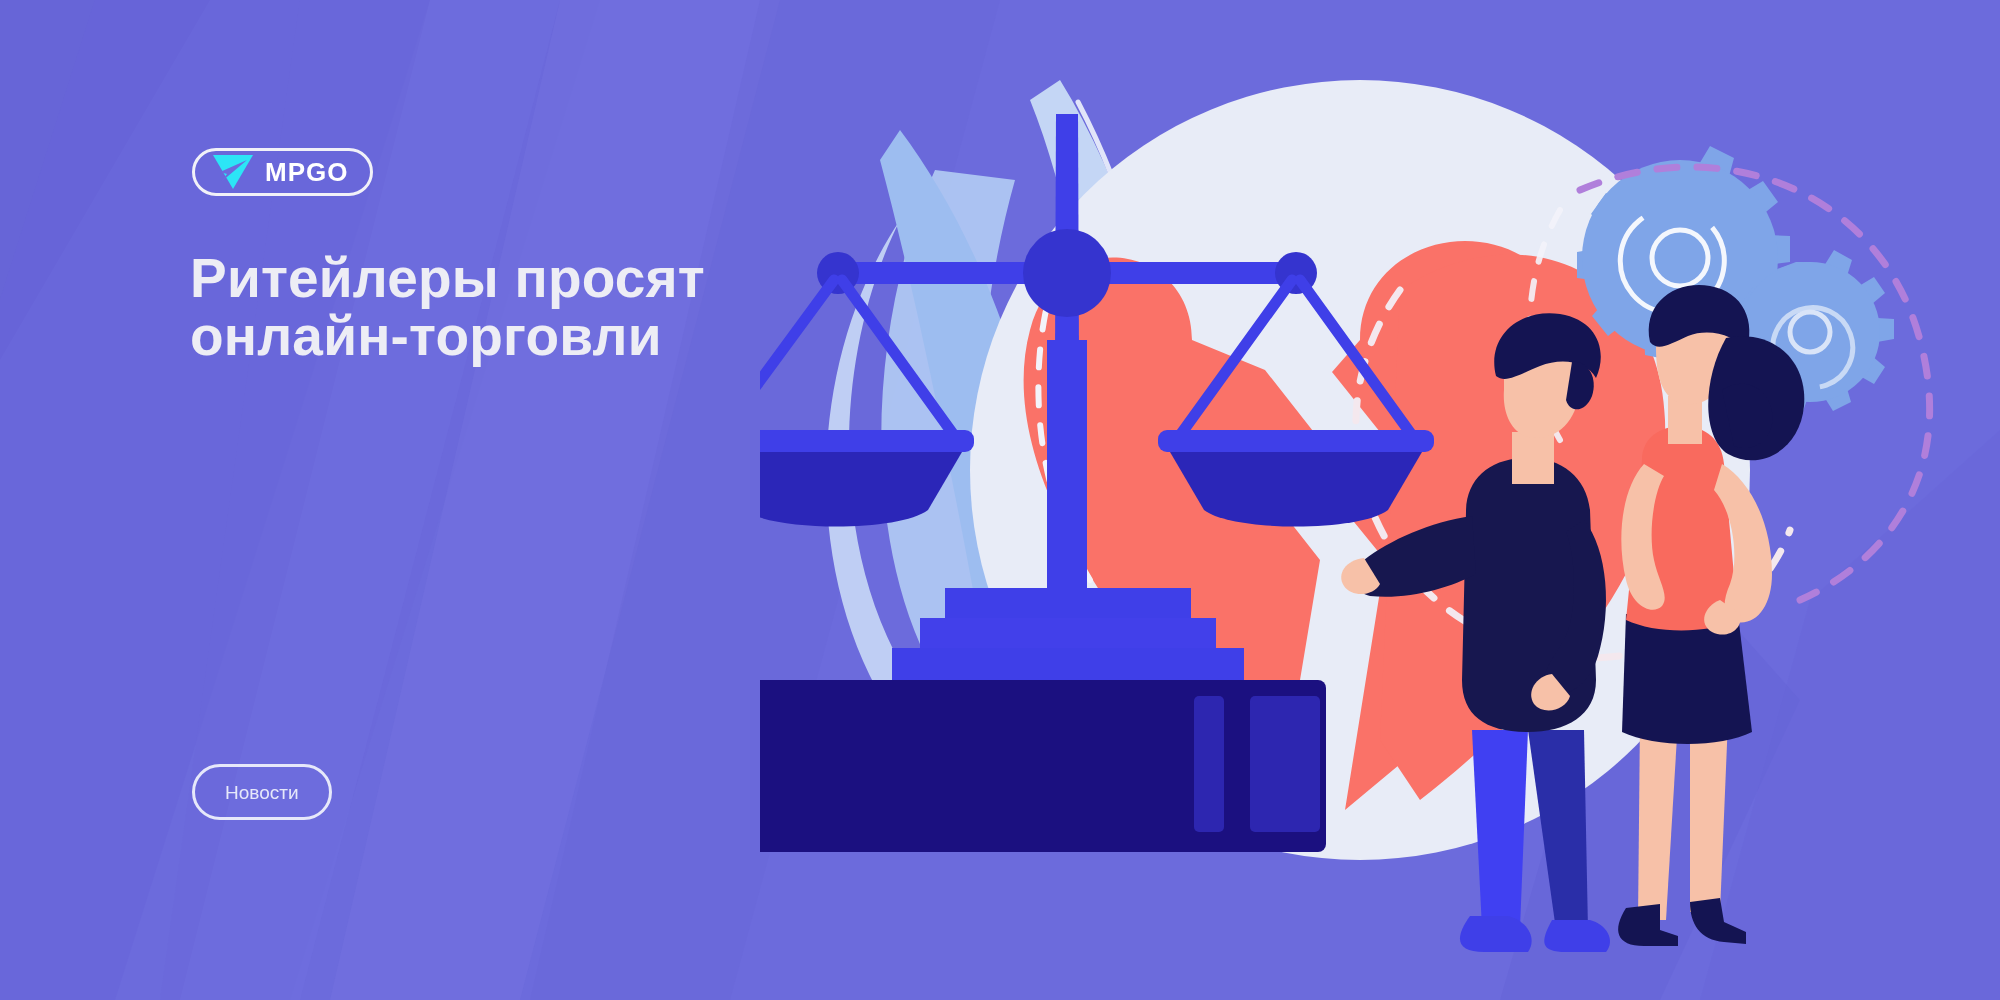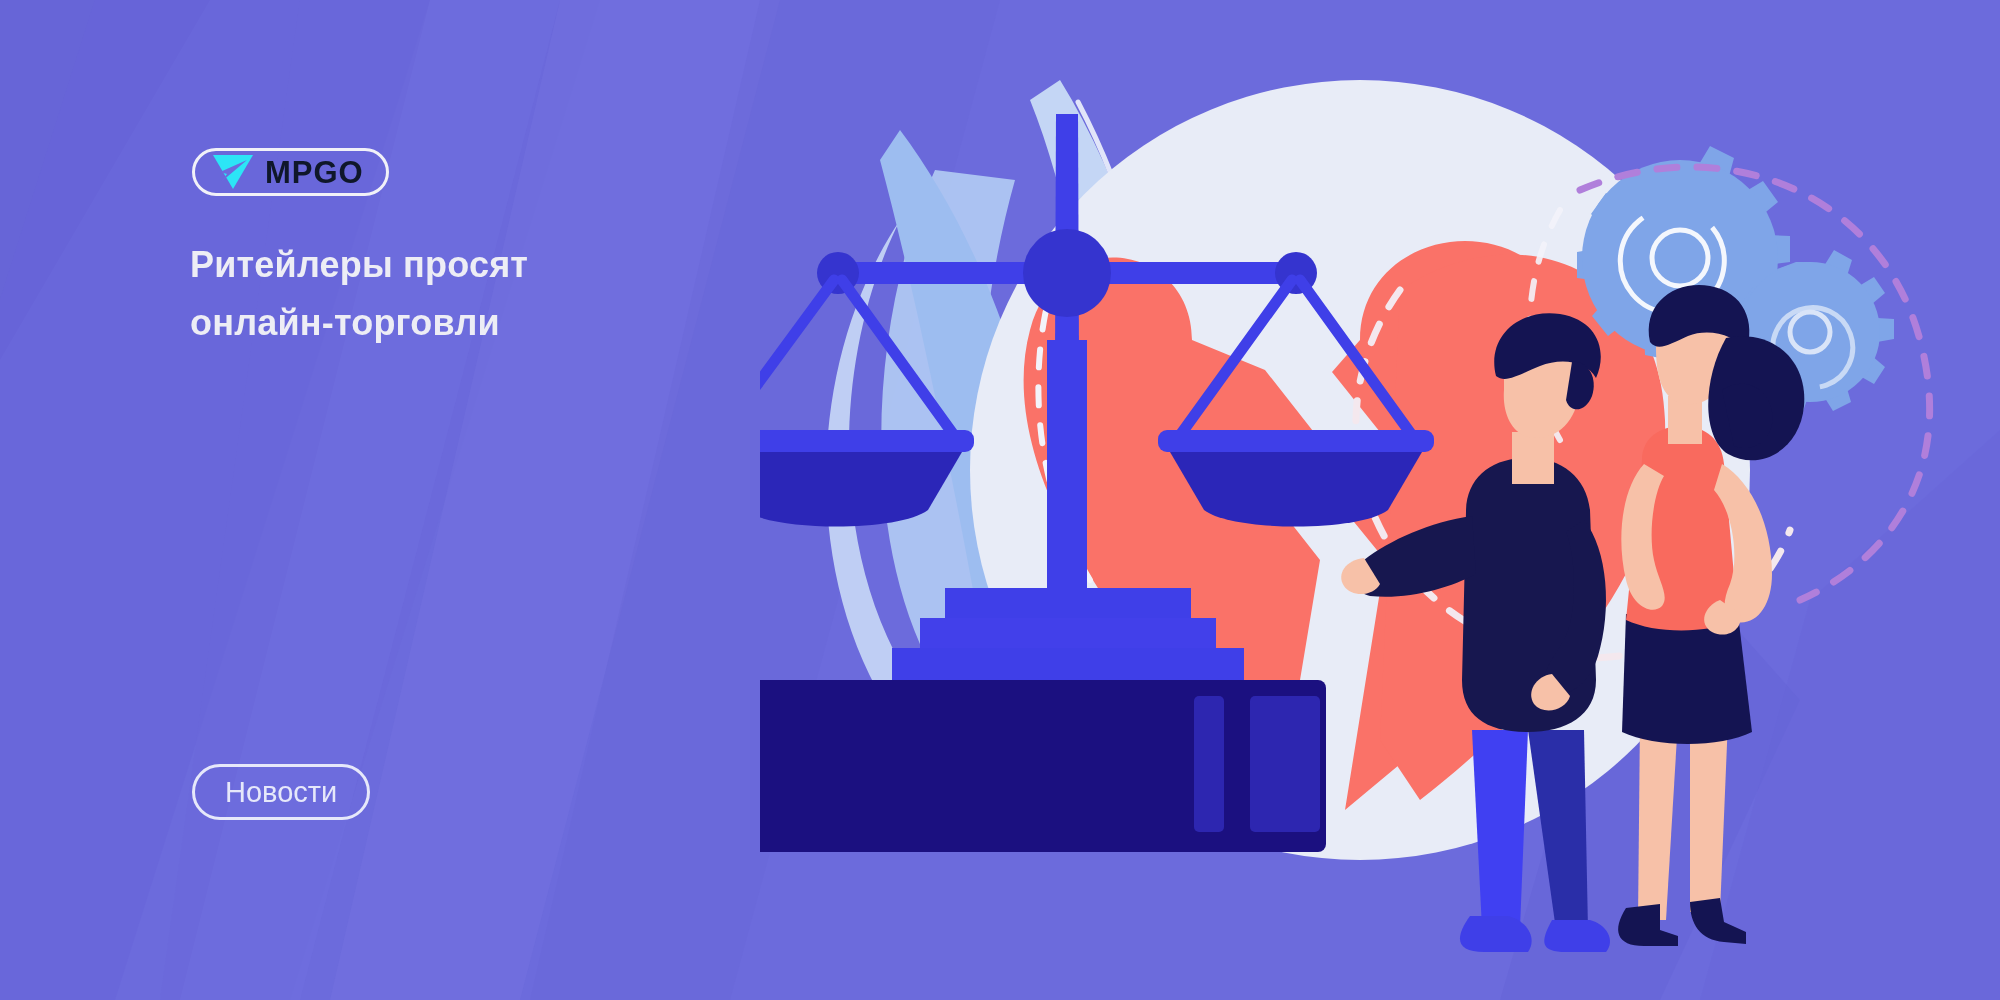--- a/index.html
+++ b/index.html
@@ -19,40 +19,40 @@
   
   .logo-badge{
     position:absolute;left:6px;top:148px;
     display:flex;align-items:center;gap:10px;
     height:48px;padding:0 22px 0 16px;
     border:3px solid #F1F1F8;border-radius:26px;
     box-sizing:border-box;
   }
   .logo-mark{width:44px;height:40px;display:block;flex:0 0 auto;}
   .logo-word{
-    color:#0f172a;font-size:31px;font-weight:bold;
+    color:#ffffff;font-size:26px;font-weight:bold;
     letter-spacing:1px;line-height:1;white-space:nowrap;
   }
 
   
   .headline{
     position:absolute;left:4px;top:212px;width:740px;
-    color:#EDEDF5;font-size:36px;font-weight:bold;
+    color:#EDEDF5;font-size:55px;font-weight:bold;
     line-height:58px;letter-spacing:.2px;
   }
   .headline .ln{display:block;white-space:nowrap;}
 
   
   .cat-pill{
     position:absolute;left:6px;top:764px;
     display:inline-flex;align-items:center;justify-content:center;
     height:56px;padding:0 30px;box-sizing:border-box;
     border:3px solid #E6E8FA;border-radius:30px;
   }
-  .cat-pill span{color:#E6E8FA;font-size:29px;line-height:1;white-space:nowrap;text-align:center;}
+  .cat-pill span{color:#E6E8FA;font-size:19px;line-height:1;white-space:nowrap;text-align:center;}
 
   
   .illus{position:absolute;left:760px;top:40px;width:1240px;height:960px;}
   .illus svg{display:block;width:100%;height:100%;}
 </style>
 </head>
 <body>
 
 <div class="stage">
 

